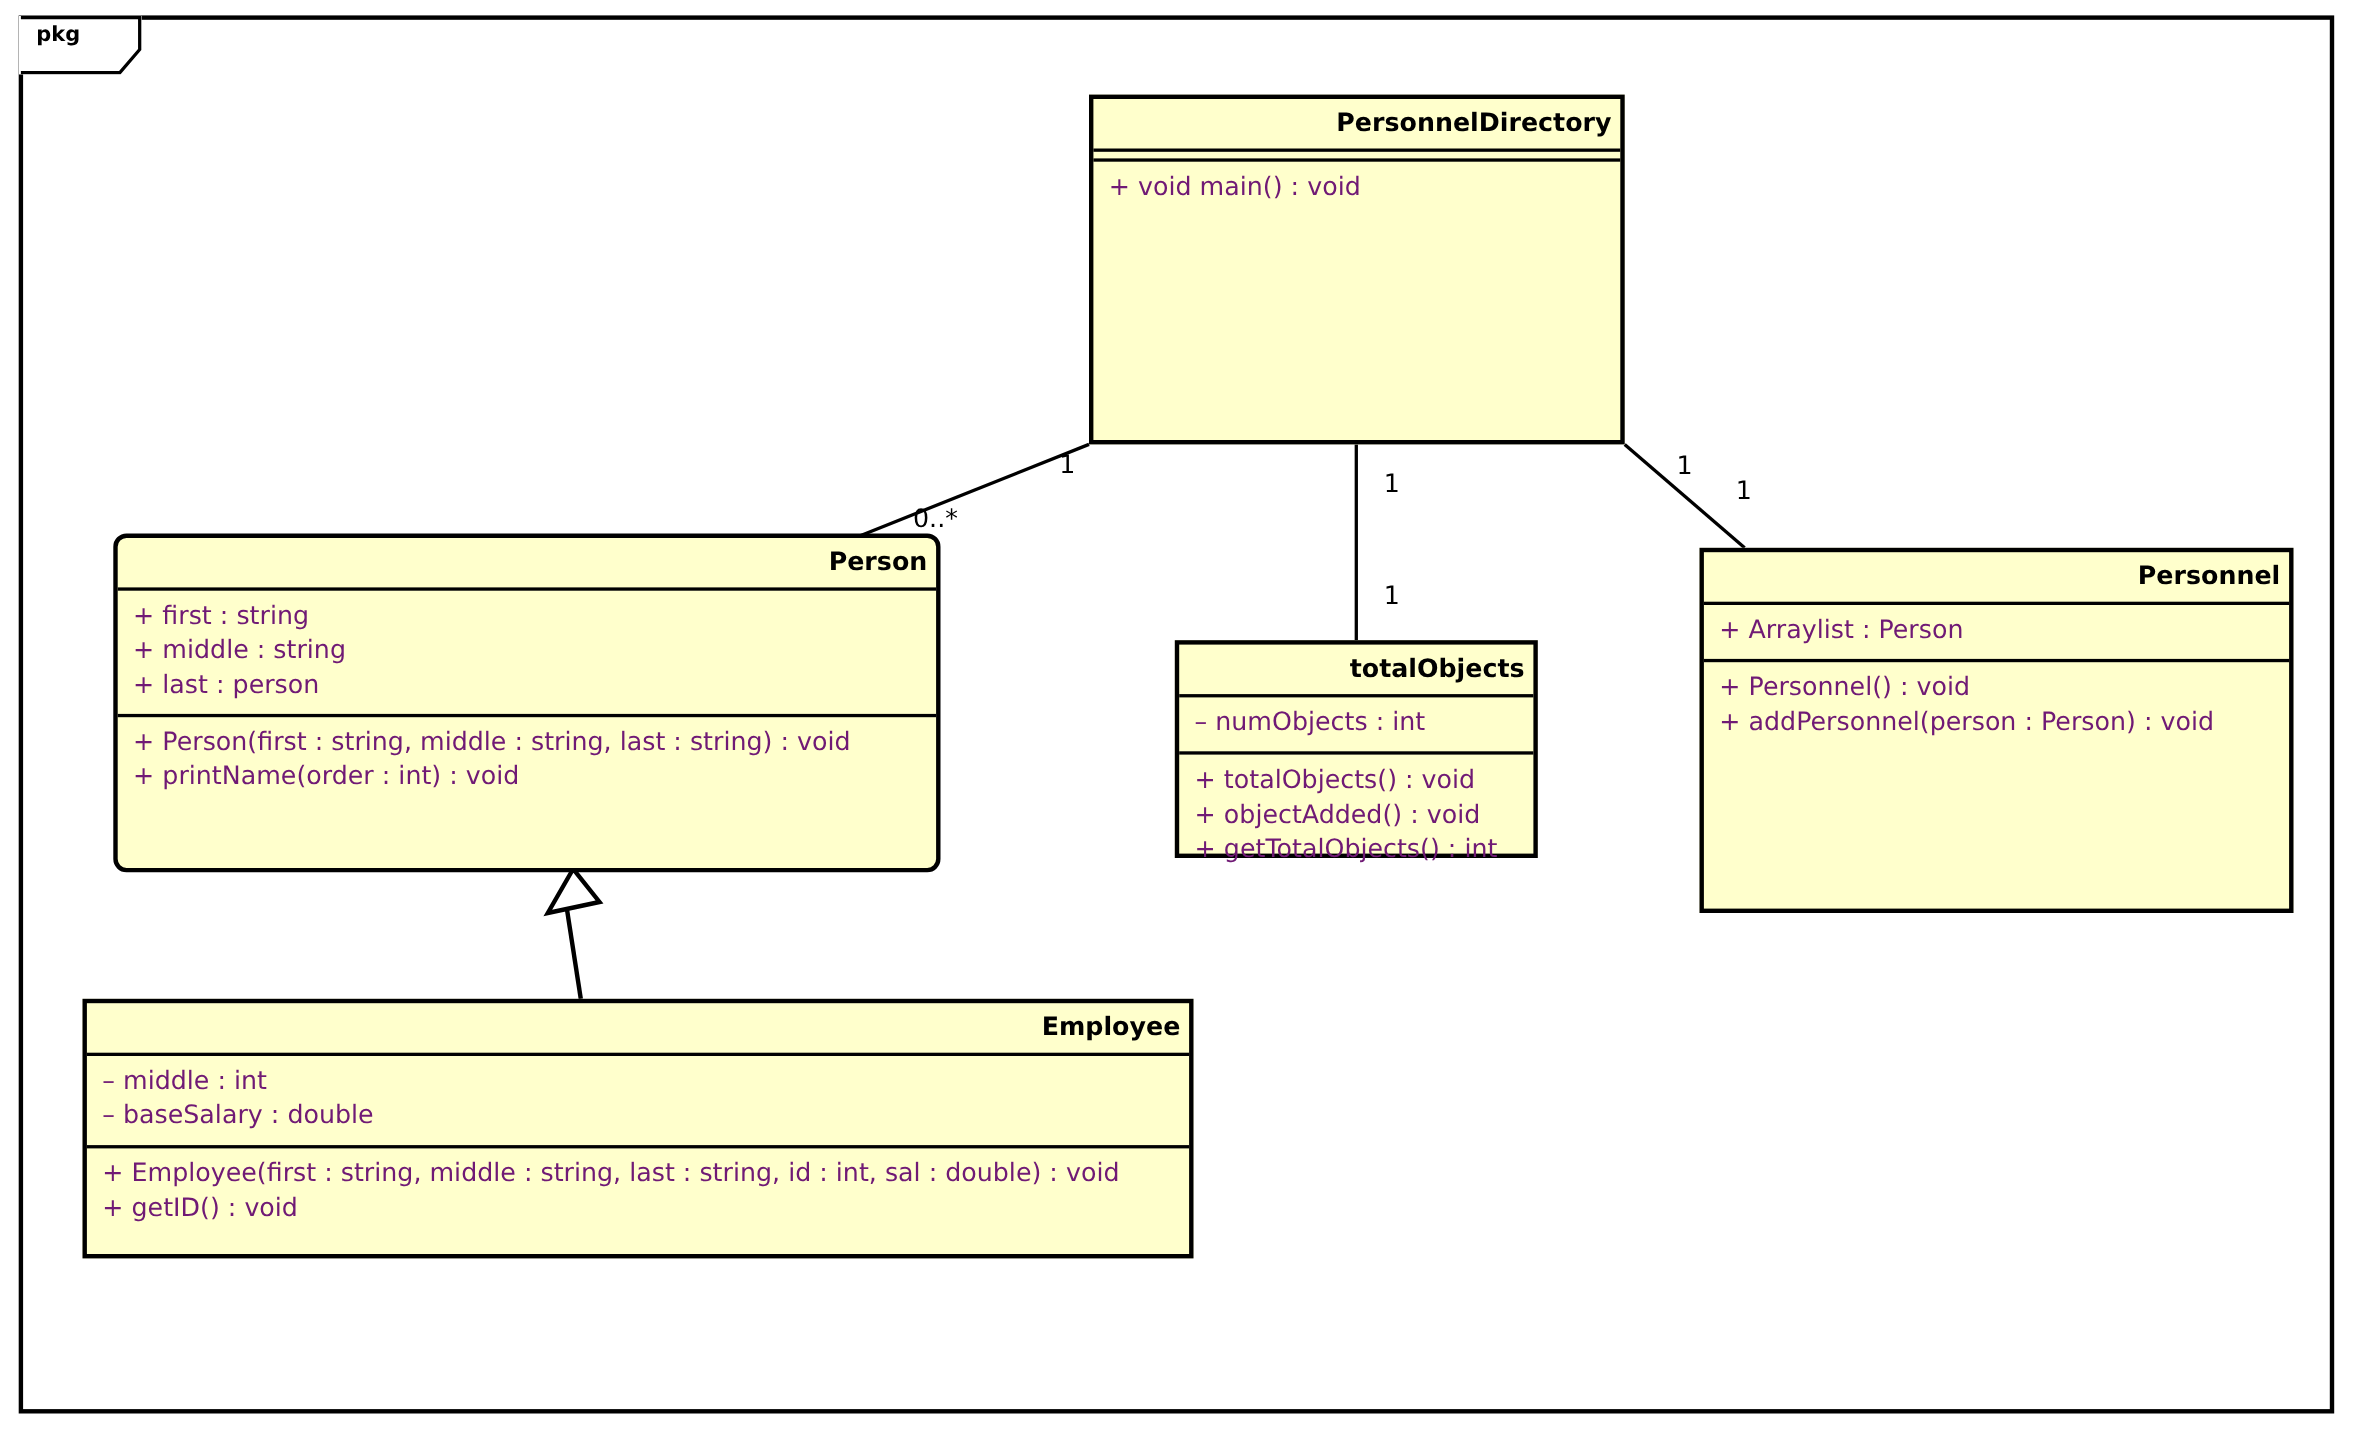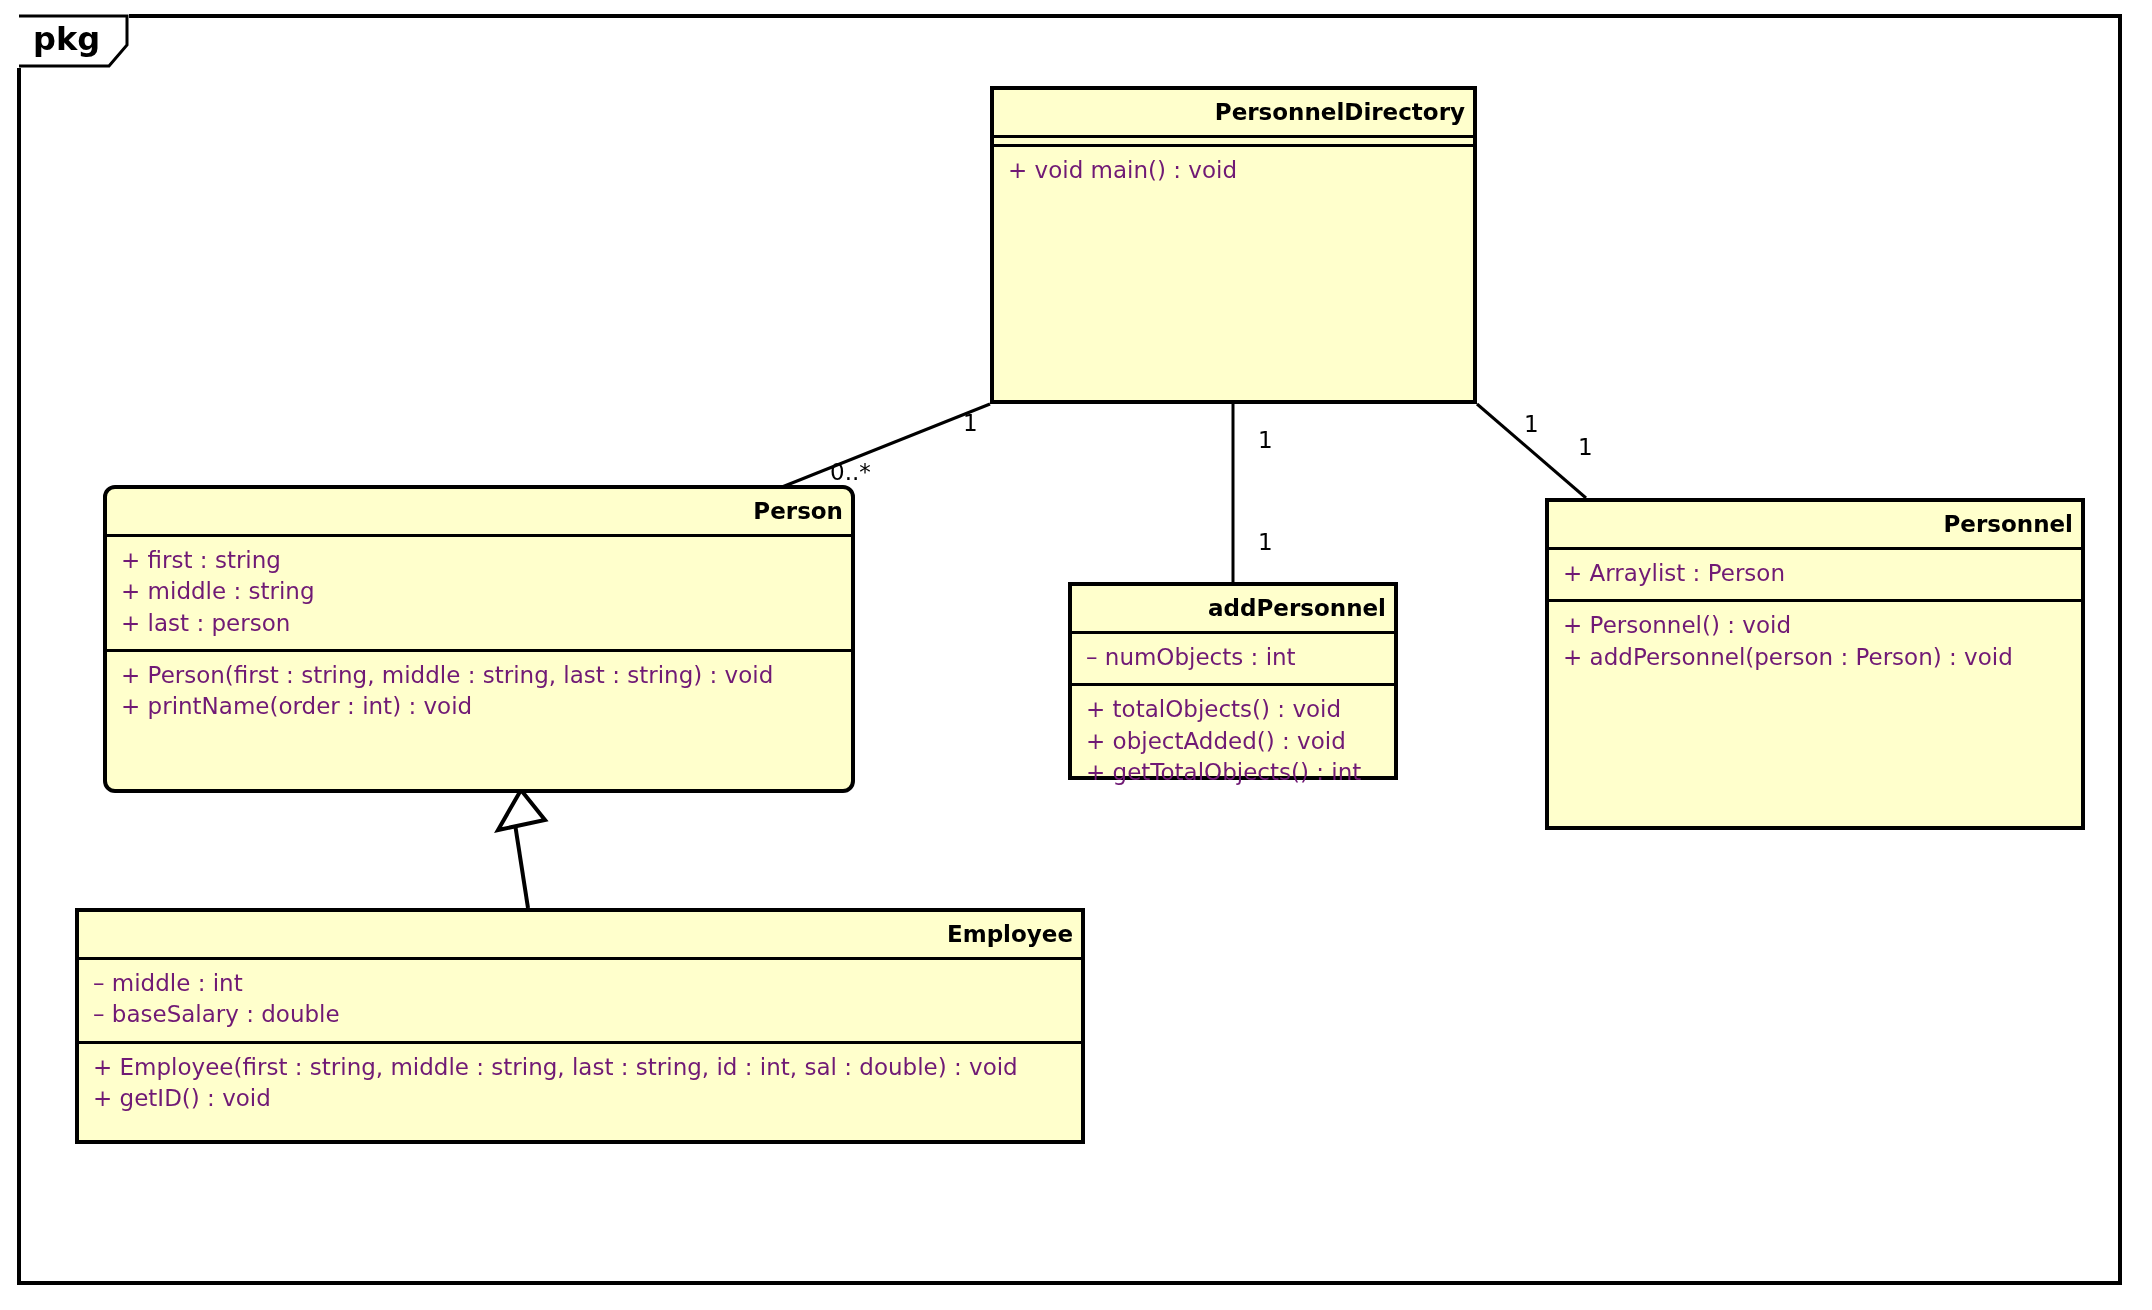--- a/index.html
+++ b/index.html
@@ -46,21 +46,21 @@
     top: 14px;
     width: 112px;
     height: 54px;
     z-index: 5;
     pointer-events: none;
   }
   #pkg-label {
     position: absolute;
     left: 33px;
     top: 20px;
-    font-size: 32px;
+    font-size: 19px;
     font-weight: bold;
     color: #000000;
     letter-spacing: 0px;
     z-index: 6;
   }
 
   
   #links {
     position: absolute;
     left: 0;
@@ -179,21 +179,21 @@
         <div class="uml-member">+ last : person</div>
       </div>
     <div class="uml-sep"></div>
     <div class="uml-compartment">
         <div class="uml-member">+ Person(first : string, middle : string, last : string) : void</div>
         <div class="uml-member">+ printName(order : int) : void</div>
       </div>
   </div>
 
   <div class="uml-class" id="class-totalobjects">
-    <div class="uml-name">addPersonnel</div>
+    <div class="uml-name">totalObjects</div>
     <div class="uml-sep"></div>
     <div class="uml-compartment">
         <div class="uml-member">– numObjects : int</div>
       </div>
     <div class="uml-sep"></div>
     <div class="uml-compartment">
         <div class="uml-member">+ totalObjects() : void</div>
         <div class="uml-member">+ objectAdded() : void</div>
         <div class="uml-member">+ getTotalObjects() : int</div>
       </div>

